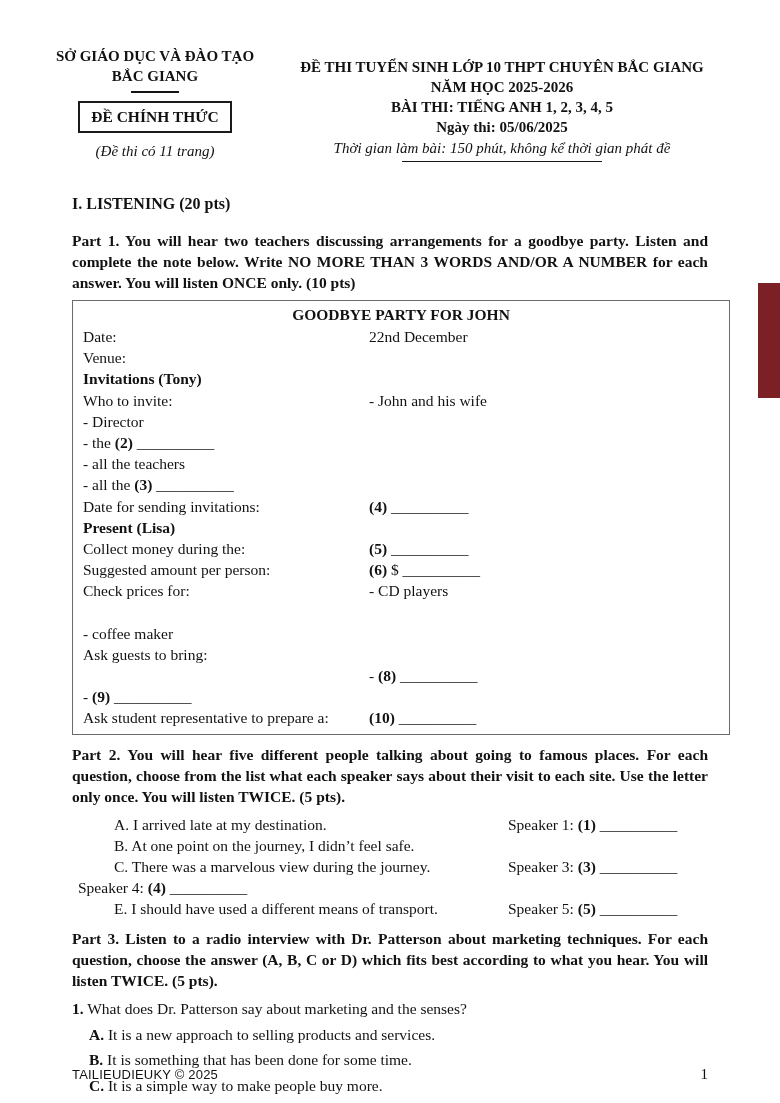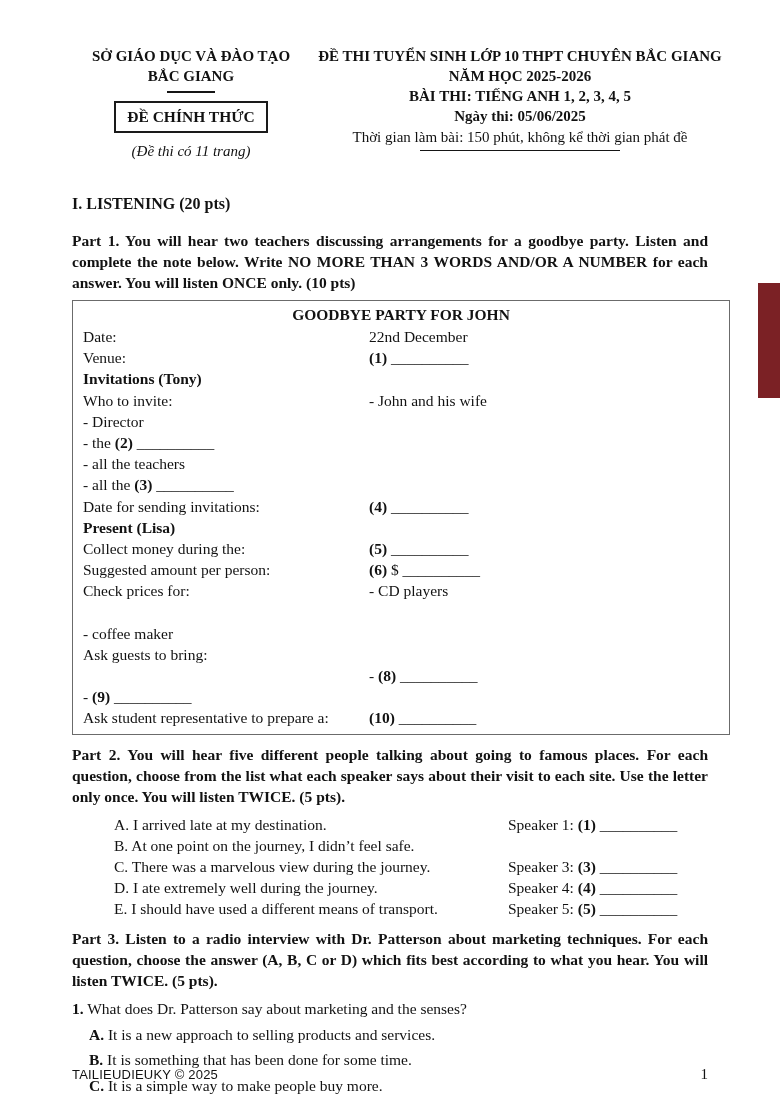--- a/index.html
+++ b/index.html
@@ -9,32 +9,32 @@
     width:780px; height:1103px;
     margin:0 auto;
     background:#ffffff;
     font-family:"Liberation Serif", serif;
     color:#121212;
     font-size:15.5px;
     line-height:21px;
     overflow:hidden;
   }
   
-  .header { display:flex; padding:46px 56px 0 72px; }
+  .header { display:flex; padding:46px 56px 0 36px;align-items:flex-end; }
   .header-left { width:238px; text-align:center; flex:none; }
   .header-left .hl-line { font-weight:bold; font-size:15px; line-height:20px; }
   .short-rule { width:48px; height:2px; background:#151515; margin:5px auto 8px; }
   .stamp-box {
     display:inline-block; border:2px solid #1a1a1a; padding:3px 11px 4px;
     font-weight:bold; font-size:15.5px; box-shadow:0 0 0 1px #fff, 1px 1px 0 0 #999;
   }
   .pages-note { font-style:italic; font-size:15px; margin-top:8px; }
   .header-right { flex:1; text-align:center; padding-left:6px; }
   .header-right .hr-line { font-weight:bold; font-size:15px; line-height:20px; }
-  .duration { font-size:15px; line-height:20px; margin-top:1px; }
+  .duration { font-style:italic; font-size:15px; line-height:20px; margin-top:1px; }
   .long-rule { width:200px; border-top:1.6px solid #151515; margin:3px auto 0; }
   
   .content { padding:0 72px; }
   .section-title { font-weight:bold; font-size:16px; margin:31px 0 16px; }
   .part-intro {
     font-weight:bold; text-align:justify;
     margin:2px 0 7px;
   }
   
   .note-box {
@@ -101,21 +101,20 @@
 
     <div class="note-box">
       <div class="note-title">GOODBYE PARTY FOR JOHN</div>
       <div id="note-rows">
           <div class="note-row">
             <div class="note-label"><span>Date:</span></div>
             <div class="note-value"><span>22nd December</span></div>
           </div>
           <div class="note-row">
             <div class="note-label"><span>Venue:</span></div>
-            <div class="note-value"><span class="seg-b">(1)</span><span> __________</span></div>
           </div>
           <div class="note-row">
             <div class="note-label"><span class="seg-b">Invitations (Tony)</span></div>
             <div class="note-value"></div>
           </div>
           <div class="note-row">
             <div class="note-label"><span>Who to invite:</span></div>
             <div class="note-value"><span>- John and his wife</span></div>
           </div>
           <div class="note-row">
@@ -187,21 +186,20 @@
           <div class="p2-speaker"><span>Speaker 1: </span><span class="seg-b">(1)</span><span> __________</span></div>
         </div>
         <div class="p2-row">
           <div class="p2-statement">B. At one point on the journey, I didn’t feel safe.</div>
         </div>
         <div class="p2-row">
           <div class="p2-statement">C. There was a marvelous view during the journey.</div>
           <div class="p2-speaker"><span>Speaker 3: </span><span class="seg-b">(3)</span><span> __________</span></div>
         </div>
         <div class="p2-row">
-          <div class="p2-statement">D. I ate extremely well during the journey.</div>
           <div class="p2-speaker"><span>Speaker 4: </span><span class="seg-b">(4)</span><span> __________</span></div>
         </div>
         <div class="p2-row">
           <div class="p2-statement">E. I should have used a different means of transport.</div>
           <div class="p2-speaker"><span>Speaker 5: </span><span class="seg-b">(5)</span><span> __________</span></div>
         </div>
       </div>
 
     <p class="part-intro">Part 3. Listen to a radio interview with Dr. Patterson about marketing techniques. For each question, choose the answer (A, B, C or D) which fits best according to what you hear. You will listen TWICE. (5 pts).</p>
 

